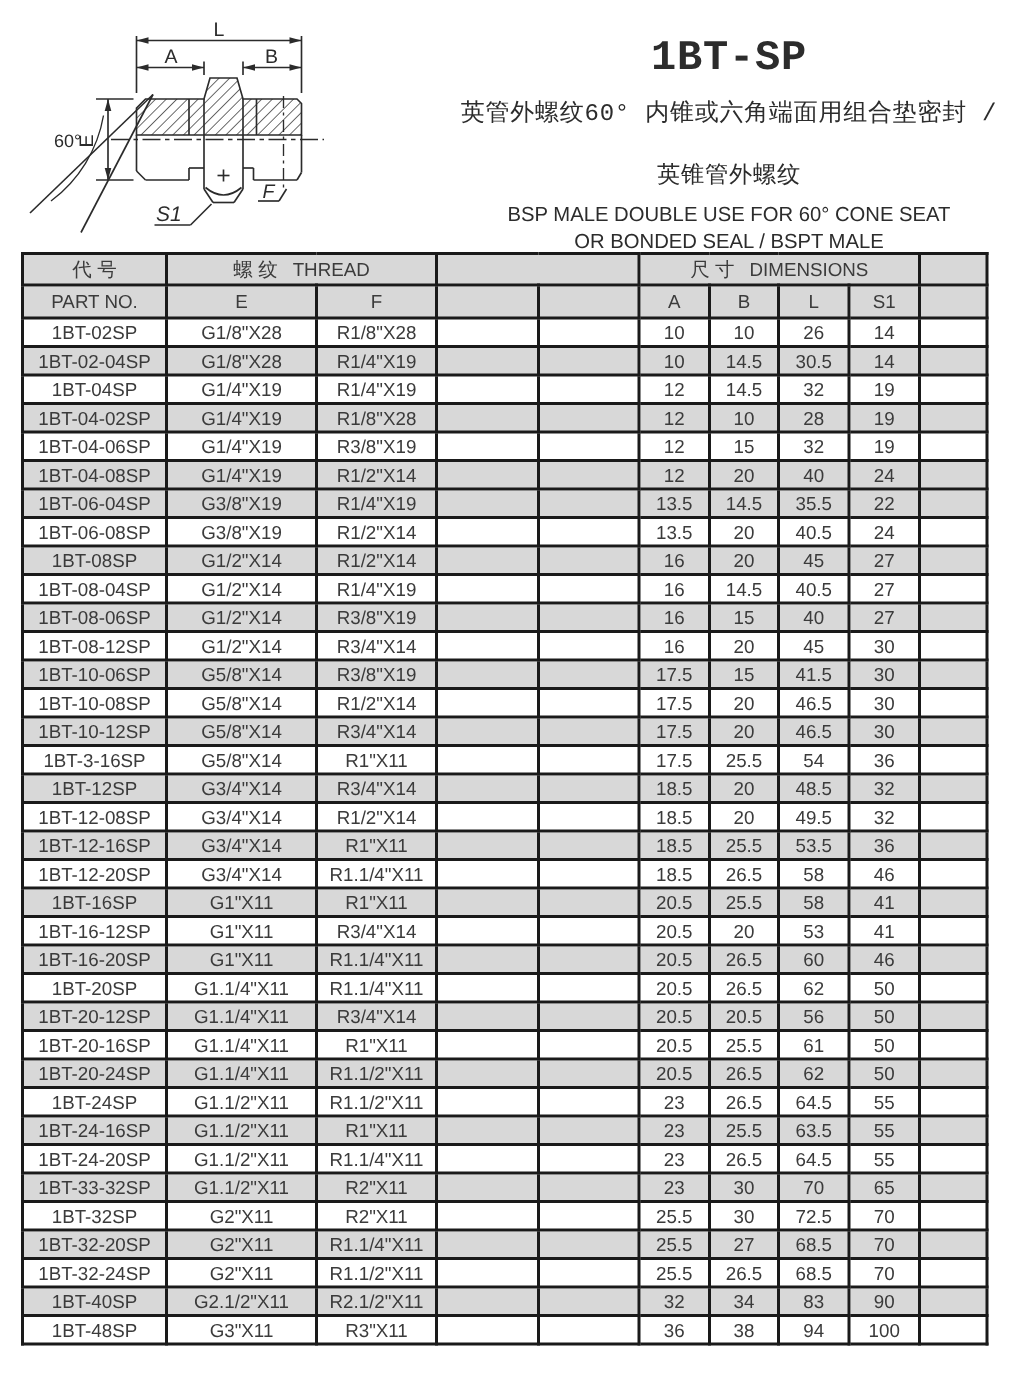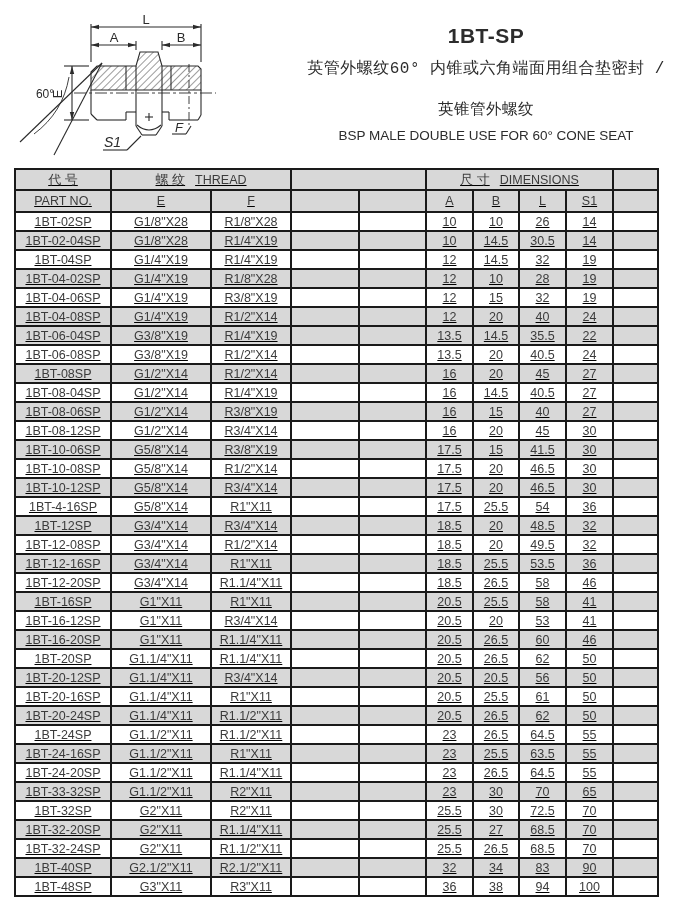--- a/index.html
+++ b/index.html
@@ -2,32 +2,32 @@
 <html><head>
 <meta charset="utf-8">
 <style>
   html,body{margin:0;padding:0;}
   body{width:673px;height:917px;background:#ffffff;position:relative;overflow:hidden;
        font-family:"Liberation Sans", sans-serif;}
   .page{position:absolute;inset:0;}
 
   
   .titleblock{position:absolute;left:300px;top:24px;width:372px;text-align:center;color:#2c2c2c;}
-  .main-title{font-size:21px;font-weight:bold;letter-spacing:.5px;}
+  .main-title{font-size:28px;font-weight:bold;letter-spacing:.5px;font-family:Liberation Mono, monospace;}
   .cn1{font-size:16px;margin-top:10px;letter-spacing:.5px;font-family:Liberation Mono, monospace;}
   .cn2{font-size:15.5px;margin-top:20px;letter-spacing:.5px;}
   .en{font-size:13.5px;margin-top:7px;line-height:18px;}
 
   
   .drawing{position:absolute;left:14px;top:14px;}
   .drawing text{font-family:"Liberation Sans", sans-serif;fill:#2b2b2b;}
 
   
   table.spec{position:absolute;left:14px;top:168px;width:643px;border-collapse:collapse;
-             table-layout:fixed;text-decoration:underline;}
+             table-layout:fixed;}
   .spec th,.spec td{border:2px solid #1a1a1a;padding:0;text-align:center;vertical-align:middle;
              font-weight:normal;color:#3b3b3b;white-space:nowrap;overflow:hidden;}
   .spec thead th{background:#d8d8d8;font-size:12.5px;}
   .spec thead .cnpart{font-size:13px;}
   .spec thead .gap{display:inline-block;width:10px;}
   tr.hrow1{height:21px;} tr.hrow2{height:22px;}
   .spec tbody tr{height:19px;padding-left:12px;}
   .spec tbody td{font-size:12.5px;}
   .spec tbody tr.shade td{background:#d8d8d8;}
 </style>
@@ -111,20 +111,21 @@
     <text x="90" y="133" font-size="14" font-style="italic">S1</text>
     <text x="161" y="118" font-size="13" font-style="italic">F</text>
   </svg>
 
   <div class="titleblock">
     <div class="main-title">1BT-SP</div>
     <div class="cn1">英管外螺纹60°  内锥或六角端面用组合垫密封 /</div>
     <div class="cn2">英锥管外螺纹</div>
     <div class="en">
       <div>BSP MALE DOUBLE USE FOR 60° CONE SEAT</div>
+      <div>OR BONDED SEAL / BSPT MALE</div>
     </div>
   </div>
 
   <table class="spec">
     <colgroup>
       <col style="width:96px">
         <col style="width:100px">
         <col style="width:80px">
       <col style="width:68px">
         <col style="width:67px">
@@ -334,21 +335,21 @@
           <td>R3/4"X14</td>
           <td></td>
           <td></td>
           <td>17.5</td>
           <td>20</td>
           <td>46.5</td>
           <td>30</td>
           <td></td>
         </tr>
         <tr>
-          <td>1BT-4-16SP</td>
+          <td>1BT-3-16SP</td>
           <td>G5/8"X14</td>
           <td>R1"X11</td>
           <td></td>
           <td></td>
           <td>17.5</td>
           <td>25.5</td>
           <td>54</td>
           <td>36</td>
           <td></td>
         </tr>

